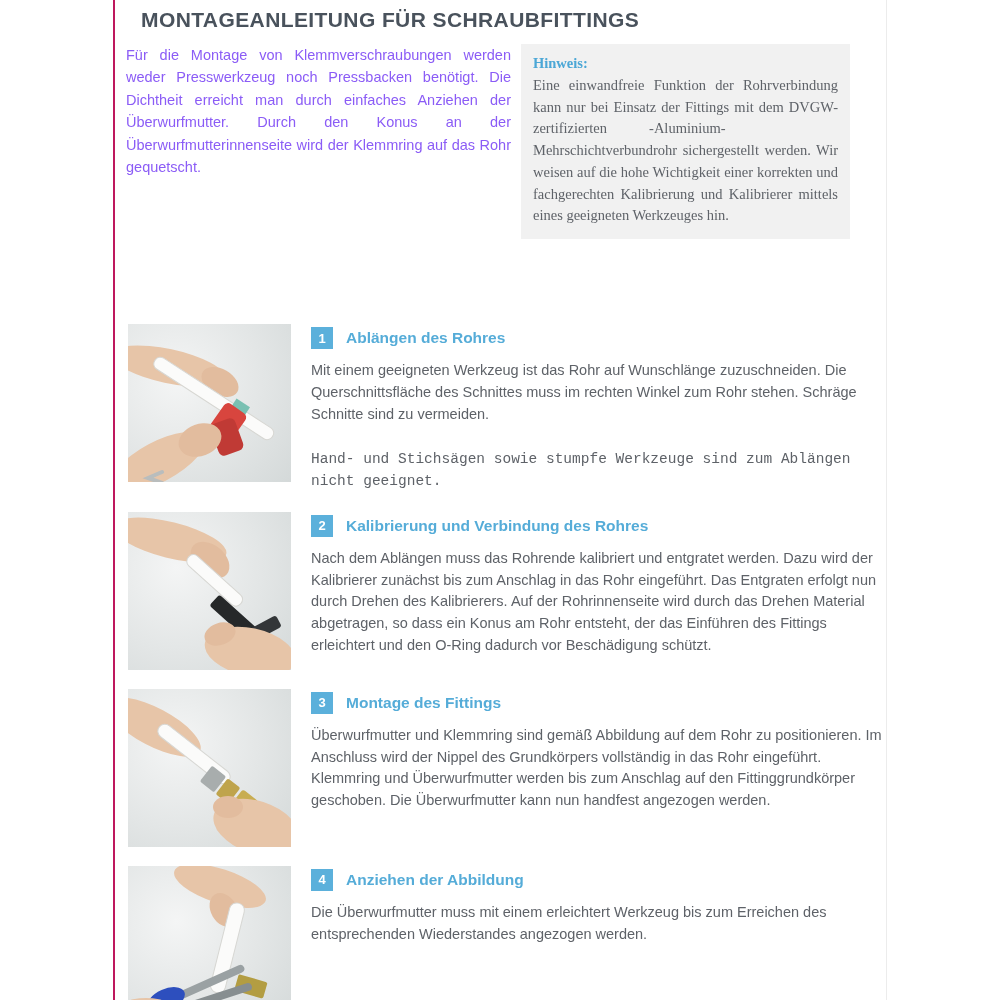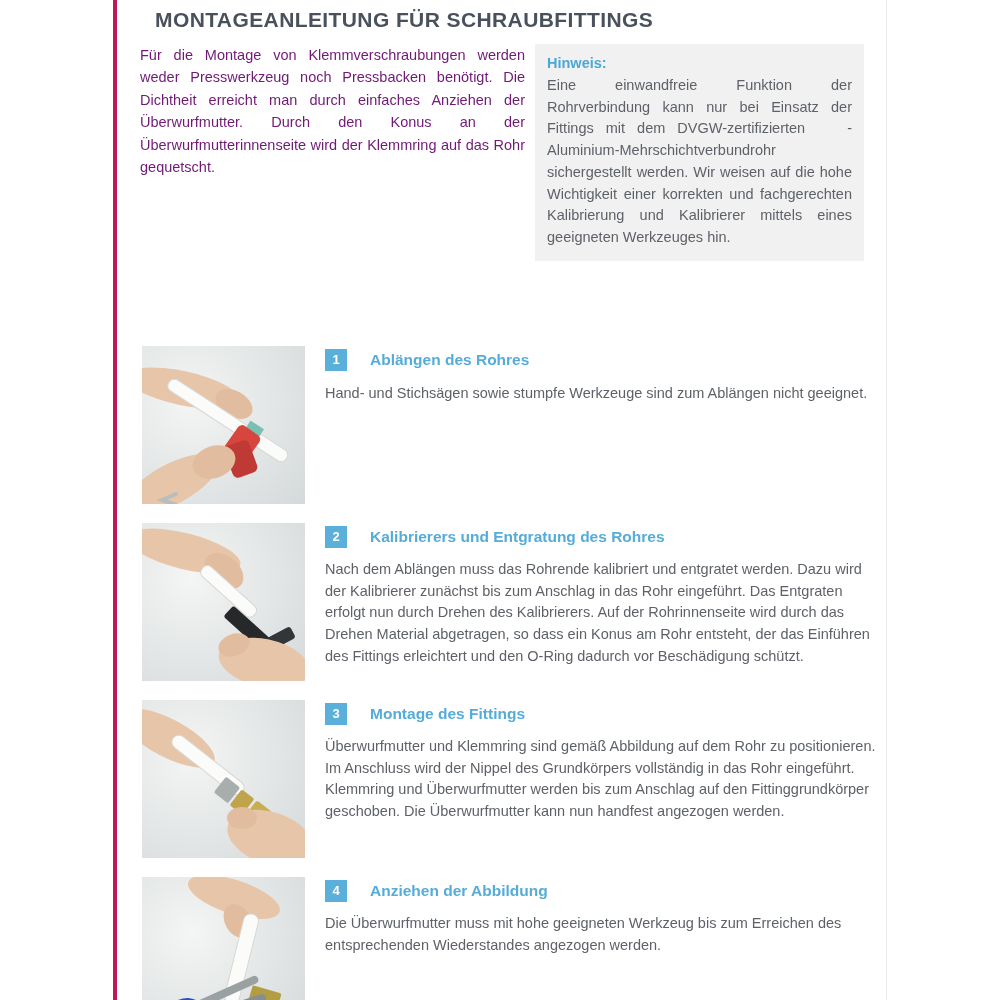--- a/index.html
+++ b/index.html
@@ -6,55 +6,56 @@
   html, body { background: #ffffff; }
   body {
     width: 1000px; height: 1000px;
     font-family: "Liberation Sans", "DejaVu Sans", sans-serif;
     color: #5e6268;
     overflow: hidden;
   }
   .sheet {
     width: 774px; height: 1000px;
     margin: 0 auto;
-    border-left: 4px solid #be185d;
+    border-left: 2px solid #be185d;
     border-right: 1px solid #ececec;
-    padding: 8px 0 0 16px;
+    padding: 8px 0 0 4px;
     position: relative;
   }
   .page-title {
     margin-left: 22px;
     font-size: 21px;
     font-weight: 700;
     letter-spacing: 0.4px;
     color: #49525c;
   }
   .intro-row {
     display: flex;
     margin-top: 12px;
     align-items: flex-start;
   }
   .intro-text {
     width: 392px;
     padding-left: 7px;
     font-size: 14.5px;
     line-height: 1.55;
     text-align: justify;
-    color: #701a75;
+    color: #8b5cf6;
   }
   .note-box {
     width: 329px;
     margin-left: 10px;
     background: #f1f1f1;
     padding: 9px 12px 12px 12px;
     font-size: 14.5px;
     line-height: 1.5;
     text-align: justify;
     color: #5e6268;
     min-height: 158px;
+    font-family: Liberation Serif, serif;
   }
   .note-label {
     color: #4ba7d6;
     font-weight: 700;
     display: block;
   }
   .brand-gap { display: inline-block; width: 42px; }
   .steps { margin-top: 85px; }
   .step-row {
     display: flex;
@@ -73,32 +74,32 @@
   .step-num {
     width: 22px; height: 22px;
     background: #5bb0db;
     color: #ffffff;
     font-size: 13px;
     font-weight: 700;
     display: flex; align-items: center; justify-content: center;
     flex: 0 0 22px;
   }
   .step-title {
-    margin-left: 23px;
+    margin-left: 13px;
     color: #55acd8;
     font-size: 15.5px;
     font-weight: 700;
   }
   .step-text p {
     margin-top: 11px;
     font-size: 14.5px;
     line-height: 1.5;
     color: #5e6268;
   }
-  .step-text p.second { margin-top: 12px; }
+  .step-text p.second { margin-top: 24px; font-family: Liberation Mono, monospace; }
 </style>
 </head>
 <body>
 
 <div class="sheet">
 
   <h1 class="page-title">MONTAGEANLEITUNG FÜR SCHRAUBFITTINGS</h1>
 
   <div class="intro-row">
     <p class="intro-text">Für die Montage von Klemmverschraubungen werden weder Presswerkzeug noch Pressbacken benötigt. Die Dichtheit erreicht man durch einfaches Anziehen der Überwurfmutter. Durch den Konus an der Überwurfmutterinnenseite wird der Klemmring auf das Rohr gequetscht.</p>
@@ -123,41 +124,42 @@
           <ellipse cx="72" cy="116" rx="22" ry="16" transform="rotate(-20 72 116)" fill="#e2bc9e"></ellipse>
           <path d="M34 148 l-14 6 14 5" fill="none" stroke="#b9bdbd" stroke-width="4" stroke-linecap="round"></path>
         </svg>
       </div>
       <div class="step-body">
         <div class="step-header">
           <div class="step-num">1</div>
           <div class="step-title">Ablängen des Rohres</div>
         </div>
         <div class="step-text">
+          <p>Mit einem geeigneten Werkzeug ist das Rohr auf Wunschlänge zuzuschneiden. Die Querschnittsfläche des Schnittes muss im rechten Winkel zum Rohr stehen. Schräge Schnitte sind zu vermeiden.</p>
           <p class="second">Hand- und Stichsägen sowie stumpfe Werkzeuge sind zum Ablängen nicht geeignet.</p>
         </div>
       </div>
     </div>
 
     <div class="step-row">
       <div class="step-photo">
         <svg viewBox="0 0 163 158">
           <ellipse cx="42" cy="28" rx="58" ry="18" transform="rotate(14 42 28)" fill="#e7c5a8"></ellipse>
           <ellipse cx="82" cy="48" rx="22" ry="15" transform="rotate(40 82 48)" fill="#e2bc9e"></ellipse>
           <rect x="52" y="62" width="70" height="13" rx="6" transform="rotate(42 87 68)" fill="#fbfbfa" stroke="#d7d7d3" stroke-width="1"></rect>
           <rect x="80" y="98" width="52" height="15" rx="3" transform="rotate(42 106 105)" fill="#262829"></rect>
           <rect x="96" y="116" width="58" height="13" rx="3" transform="rotate(-28 125 122)" fill="#333638"></rect>
           <ellipse cx="122" cy="140" rx="46" ry="24" transform="rotate(12 122 140)" fill="#e7c5a8"></ellipse>
           <ellipse cx="92" cy="122" rx="16" ry="11" transform="rotate(-20 92 122)" fill="#e2bc9e"></ellipse>
         </svg>
       </div>
       <div class="step-body">
         <div class="step-header">
           <div class="step-num">2</div>
-          <div class="step-title">Kalibrierers und Entgratung des Rohres</div>
+          <div class="step-title">Kalibrierung und Verbindung des Rohres</div>
         </div>
         <div class="step-text">
           <p>Nach dem Ablängen muss das Rohrende kalibriert und entgratet werden. Dazu wird der Kalibrierer zunächst bis zum Anschlag in das Rohr eingeführt. Das Entgraten erfolgt nun durch Drehen des Kalibrierers. Auf der Rohrinnenseite wird durch das Drehen Material abgetragen, so dass ein Konus am Rohr entsteht, der das Einführen des Fittings erleichtert und den O-Ring dadurch vor Beschädigung schützt.</p>
         </div>
       </div>
     </div>
 
     <div class="step-row">
       <div class="step-photo">
         <svg viewBox="0 0 163 158">
@@ -194,19 +196,19 @@
           <ellipse cx="46" cy="146" rx="20" ry="11" transform="rotate(-14 46 146)" fill="#3a5fd0"></ellipse>
           <ellipse cx="18" cy="150" rx="34" ry="18" fill="#e7c5a8"></ellipse>
         </svg>
       </div>
       <div class="step-body">
         <div class="step-header">
           <div class="step-num">4</div>
           <div class="step-title">Anziehen der Abbildung</div>
         </div>
         <div class="step-text">
-          <p>Die Überwurfmutter muss mit hohe geeigneten Werkzeug bis zum Erreichen des entsprechenden Wiederstandes angezogen werden.</p>
+          <p>Die Überwurfmutter muss mit einem erleichtert Werkzeug bis zum Erreichen des entsprechenden Wiederstandes angezogen werden.</p>
         </div>
       </div>
     </div>
 
   </div>
 </div>
 
 </body></html>

